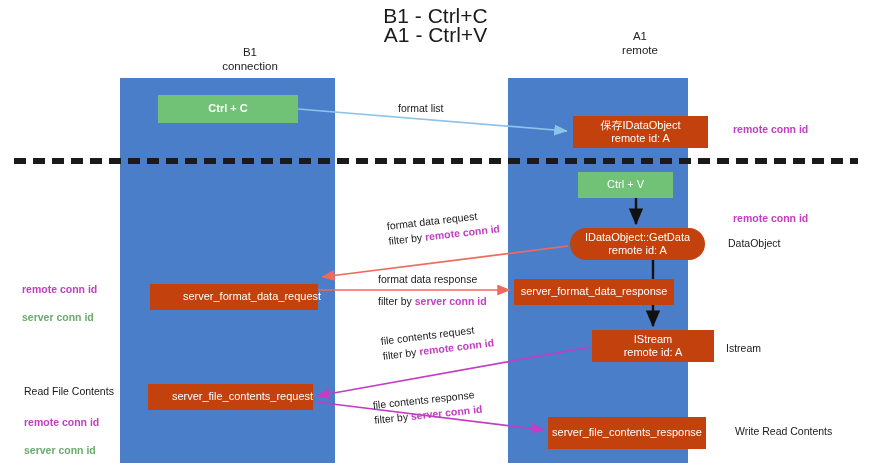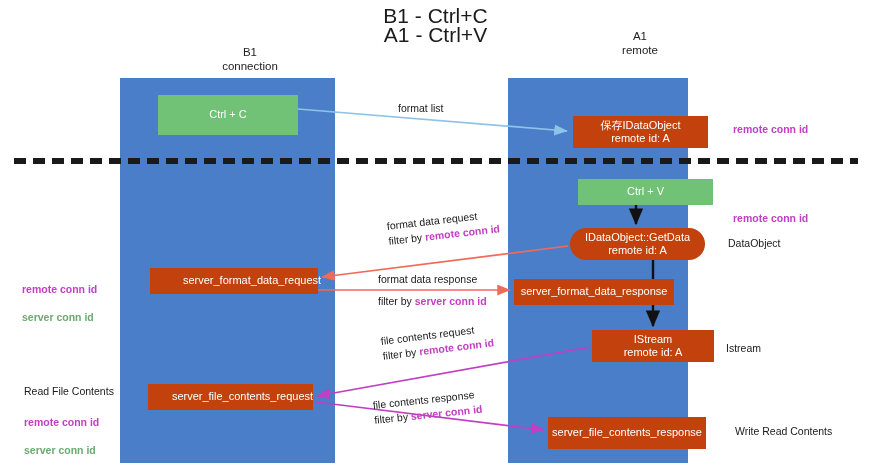--- a/index.html
+++ b/index.html
@@ -67,25 +67,25 @@
     color: #ffffff;
     font-size: 11px;
     line-height: 13.5px;
     text-align: center;
     white-space: pre-line;
     padding: 2px 4px;
   }
   .node.green  { background: #71c177; }
   .node.orange { background: #c2410c; }
 
-  #n-ctrlc  { left: 158px; top: 95px;  width: 140px; height: 40px; }
+  #n-ctrlc  { left: 158px; top: 95px;  width: 140px; height: 28px; font-weight: bold; }
   #n-idata  { left: 573px; top: 116px; width: 135px; height: 32px; }
-  #n-ctrlv  { left: 578px; top: 172px; width: 135px; height: 26px; margin-top: 7px; }
+  #n-ctrlv  { left: 578px; top: 172px; width: 95px; height: 26px; }
   #n-getdata{ left: 570px; top: 228px; width: 135px; height: 32px; border-radius: 16px; }
-  #n-sfdreq { left: 150px; top: 268px; width: 168px; height: 26px; padding-left: 40px; }
+  #n-sfdreq { left: 150px; top: 284px; width: 168px; height: 26px; padding-left: 40px; }
   #n-sfdres { left: 514px; top: 279px; width: 160px; height: 26px; }
   #n-istream{ left: 592px; top: 330px; width: 122px; height: 32px; }
   #n-sfcreq { left: 148px; top: 384px; width: 165px; height: 26px; padding-left: 28px; }
   #n-sfcres { left: 548px; top: 417px; width: 158px; height: 32px; }
 
   
   .flow-label {
     font-size: 10.5px;
     color: #1a1a1a;
     line-height: 15px;

